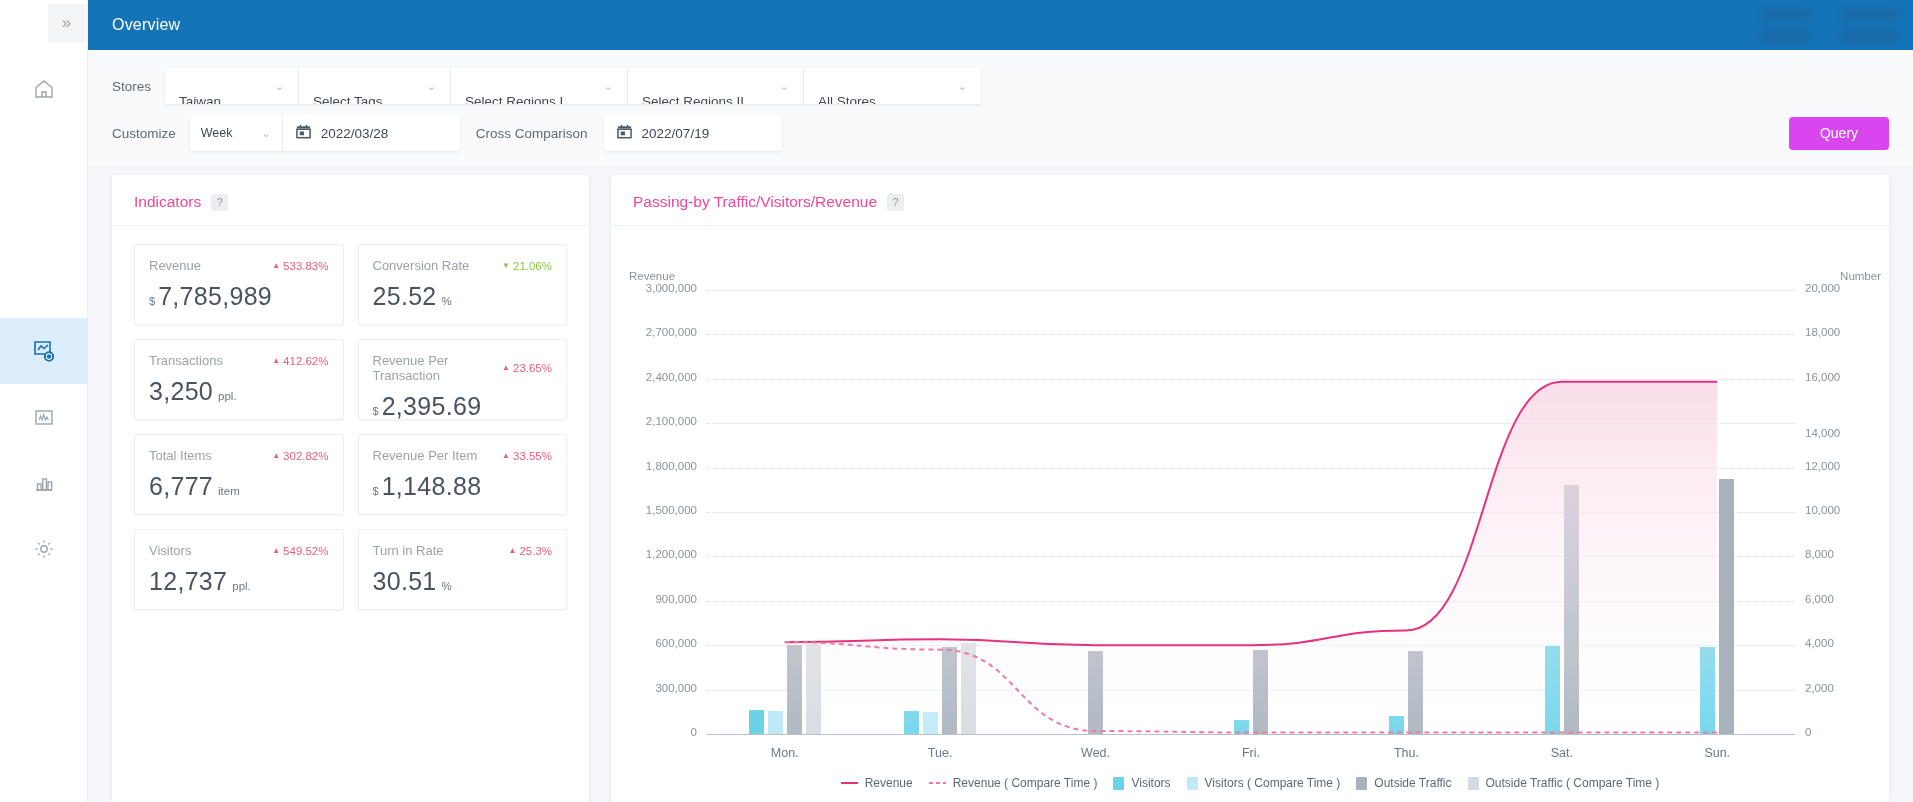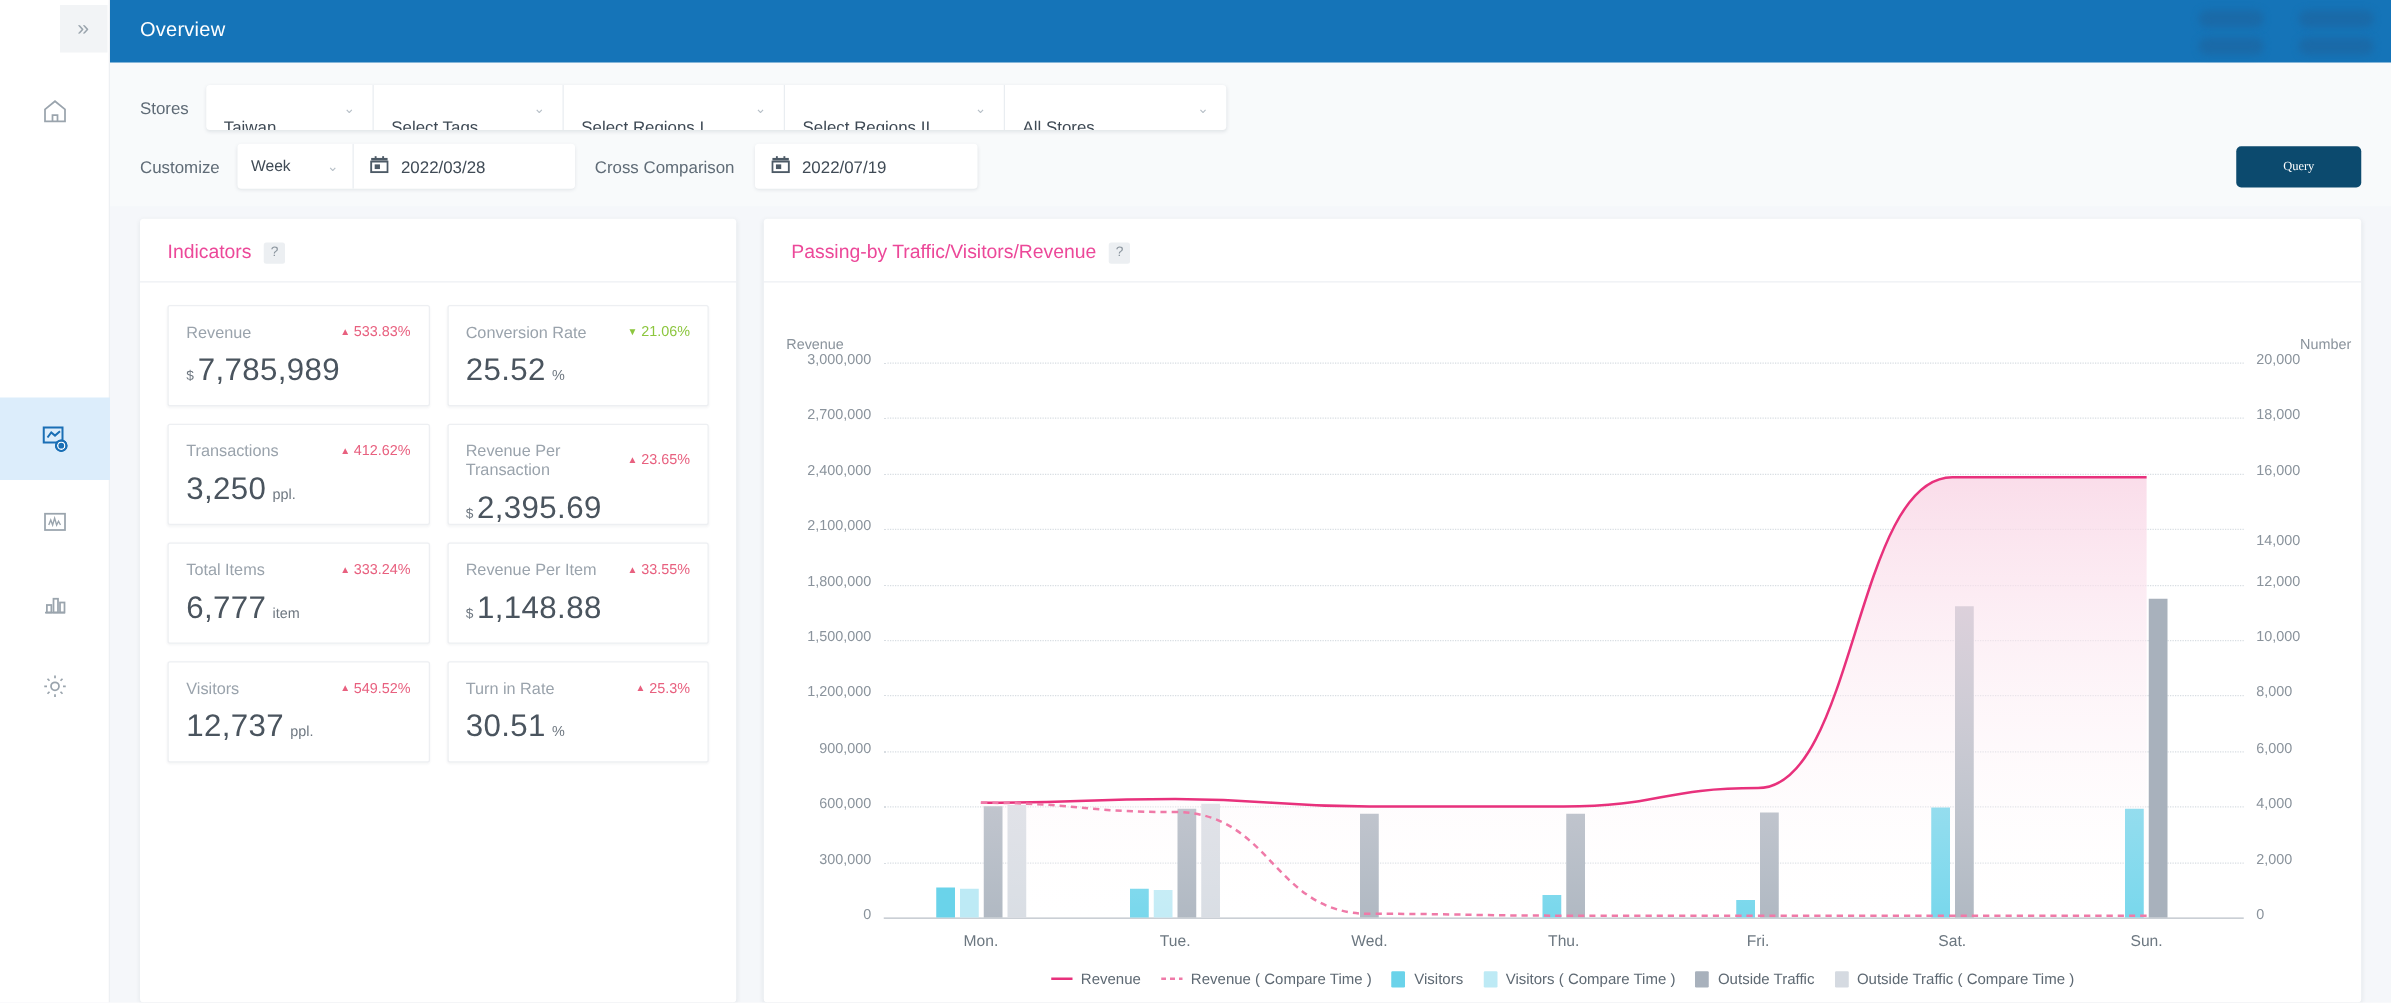--- a/index.html
+++ b/index.html
@@ -70,23 +70,23 @@
     box-shadow: 0 1px 3px rgba(30,50,70,.10); overflow: hidden;
   }
   .date-sel { width: 92px; display: flex; align-items: center; justify-content: space-between;
     padding: 0 11px; font-size: 12.5px; color: #3f4a55; cursor: pointer; }
   .date-field { width: 178px; display: flex; align-items: center; gap: 10px;
     padding: 0 13px; font-size: 13.5px; color: #3f4a55; border-left: 1px solid #e9edf1; cursor: pointer; }
   .date-field.wide { width: 178px; border-left: none; }
   .cal-icon { color: #4d5a66; flex: 0 0 auto; }
   .cross-label { font-size: 13.5px; color: #5f6b76; margin: 0 16px 0 16px; }
   .query-btn {
-    margin-left: auto; background: #0c4a6e; color: #fff; border: none;
-    width: 100px; height: 33px; border-radius: 4px; font-size: 10px;
-    cursor: pointer; font-family: Liberation Serif, serif;
+    margin-left: auto; background: #d946ef; color: #fff; border: none;
+    width: 100px; height: 33px; border-radius: 4px; font-size: 14px;
+    cursor: pointer; font-family: Liberation Sans, sans-serif;
   }
 
   
   .content { display: flex; gap: 22px; padding: 10px 24px 0 24px; flex: 1; min-height: 0; }
 
   .card { background: #fff; border-radius: 3px; box-shadow: 0 1px 4px rgba(30,50,70,.09); }
   .card-head { padding: 18px 22px 14px 22px; display: flex; align-items: center; gap: 10px;
     border-bottom: 1px solid #edf0f3; }
   .card-title { font-size: 15.5px; color: #ec4899; }
   .help-badge {
@@ -348,21 +348,21 @@
               <div class="ind-val">
                 <span class="unit-pre">$</span>
                 <span class="num">2,395.69</span>
               </div>
             </div>
             <div class="ind-cell">
               <div class="ind-top">
                 <span class="ind-name">Total Items</span>
                 <span class="ind-delta up">
                   <span class="arrow">▲</span>
-                  <span>333.24%</span>
+                  <span>302.82%</span>
                 </span>
               </div>
               <div class="ind-val">
                 <span class="num">6,777</span>
                 <span class="unit-post">item</span>
               </div>
             </div>
             <div class="ind-cell">
               <div class="ind-top">
                 <span class="ind-name">Revenue Per Item</span>
@@ -460,28 +460,28 @@
                   <div class="bar visitors-cmp" style="width: 15px; height: 5%; left: calc(50% - 17px);"></div>
                   <div class="bar outside" style="width: 15px; height: 19.5%; left: calc(50% + 2px);"></div>
                   <div class="bar outside-cmp" style="width: 15px; height: 20.5%; left: calc(50% + 21px);"></div>
                   <div class="xlabel">Tue.</div>
                 </div>
                 <div class="daygroup">
                   <div class="bar outside" style="width: 15px; height: 18.75%; left: calc(50% - 7.5px);"></div>
                   <div class="xlabel">Wed.</div>
                 </div>
                 <div class="daygroup">
+                  <div class="bar visitors" style="width: 15px; height: 3.25%; left: calc(50% - 17px);"></div>
+                  <div class="bar outside" style="width: 15px; height: 19%; left: calc(50% + 2px);"></div>
+                  <div class="xlabel">Fri.</div>
+                </div>
+                <div class="daygroup">
                   <div class="bar visitors" style="width: 15px; height: 4%; left: calc(50% - 17px);"></div>
                   <div class="bar outside" style="width: 15px; height: 18.75%; left: calc(50% + 2px);"></div>
                   <div class="xlabel">Thu.</div>
-                </div>
-                <div class="daygroup">
-                  <div class="bar visitors" style="width: 15px; height: 3.25%; left: calc(50% - 17px);"></div>
-                  <div class="bar outside" style="width: 15px; height: 19%; left: calc(50% + 2px);"></div>
-                  <div class="xlabel">Fri.</div>
                 </div>
                 <div class="daygroup">
                   <div class="bar visitors" style="width: 15px; height: 19.75%; left: calc(50% - 17px);"></div>
                   <div class="bar outside" style="width: 15px; height: 56%; left: calc(50% + 2px);"></div>
                   <div class="xlabel">Sat.</div>
                 </div>
                 <div class="daygroup">
                   <div class="bar visitors" style="width: 15px; height: 19.5%; left: calc(50% - 17px);"></div>
                   <div class="bar outside" style="width: 15px; height: 57.5%; left: calc(50% + 2px);"></div>
                   <div class="xlabel">Sun.</div>

